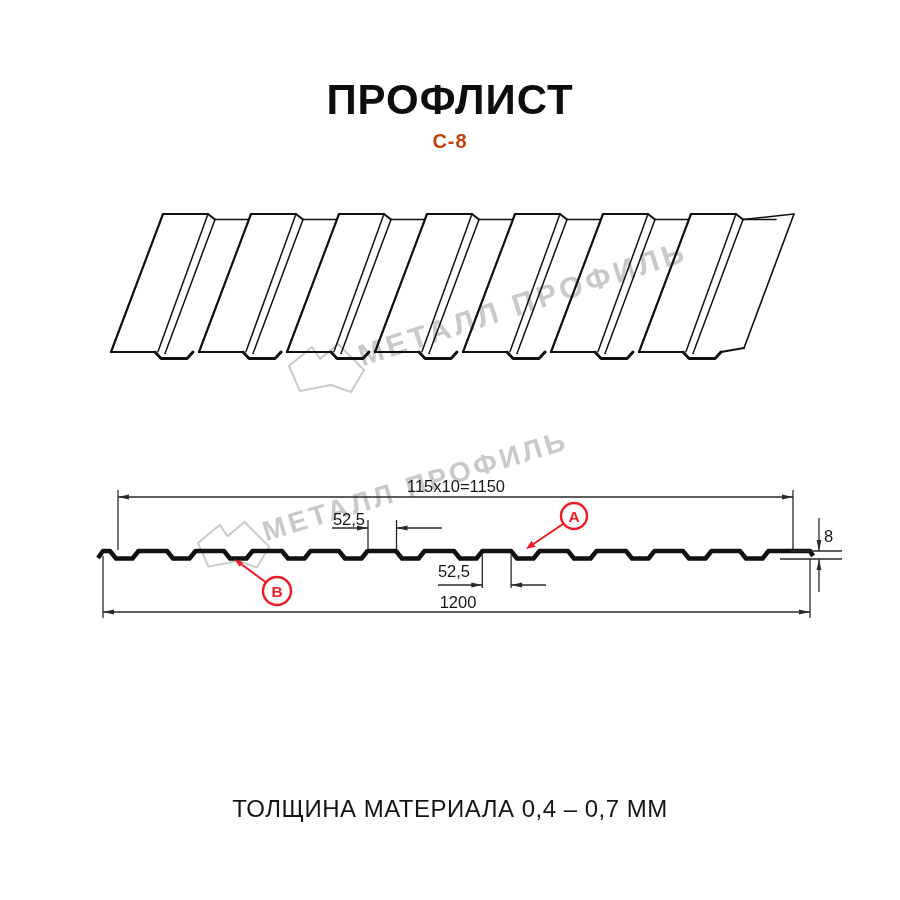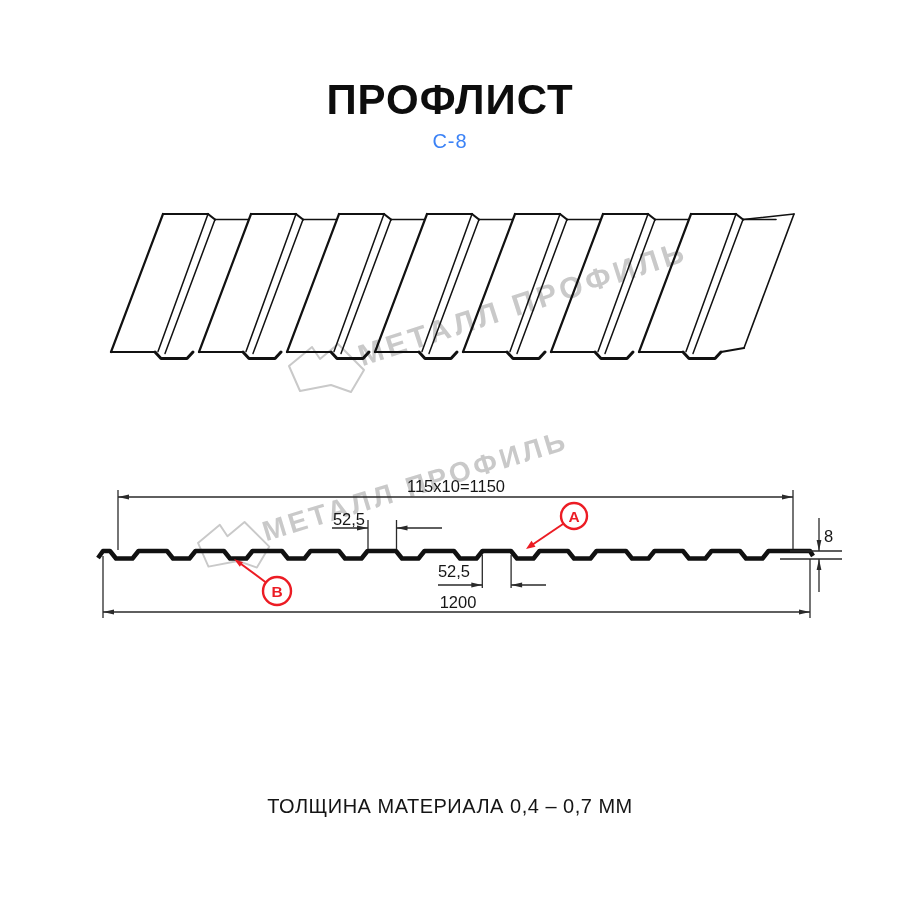--- a/index.html
+++ b/index.html
@@ -1,23 +1,23 @@
 <!DOCTYPE html>
 <html><head>
 <meta charset="utf-8">
 <style>
   html,body{margin:0;padding:0;background:#fff;}
   #page{position:relative;width:900px;height:900px;background:#ffffff;overflow:hidden;
         font-family:"Liberation Sans",sans-serif;padding-left:36px;}
   .abs{position:absolute;}
   #title{left:0;top:76px;width:900px;text-align:center;font-size:42px;font-weight:800;
          letter-spacing:1px;color:#0d0d0d;}
-  #subtitle{left:0;top:130px;width:900px;text-align:center;font-size:20px;font-weight:400;
-            letter-spacing:1px;color:#3b82f6;}
-  #footnote{left:0;top:795px;width:900px;text-align:center;font-size:20px;font-weight:500;
+  #subtitle{left:0;top:130px;width:900px;text-align:center;font-size:20px;font-weight:700;
+            letter-spacing:1px;color:#c2410c;}
+  #footnote{left:0;top:795px;width:900px;text-align:center;font-size:24px;font-weight:500;
             letter-spacing:0.5px;color:#151515;}
   .wmtext{color:#c9c9c9;font-weight:700;white-space:nowrap;}
   #wm1{left:364px;top:340px;height:32px;line-height:32px;font-size:30px;letter-spacing:4px;
        transform:rotate(-18deg);transform-origin:left bottom;}
   #wm2{left:268px;top:516px;height:32px;line-height:32px;font-size:28px;letter-spacing:3.5px;
        transform:rotate(-17deg);transform-origin:left bottom;}
   svg{display:block;}
   svg text{font-family:"Liberation Sans",sans-serif;}
   .dimtxt{font-size:16.5px;fill:#161616;}
   .redtxt{font-size:15.5px;font-weight:700;fill:#ec1c24;}

